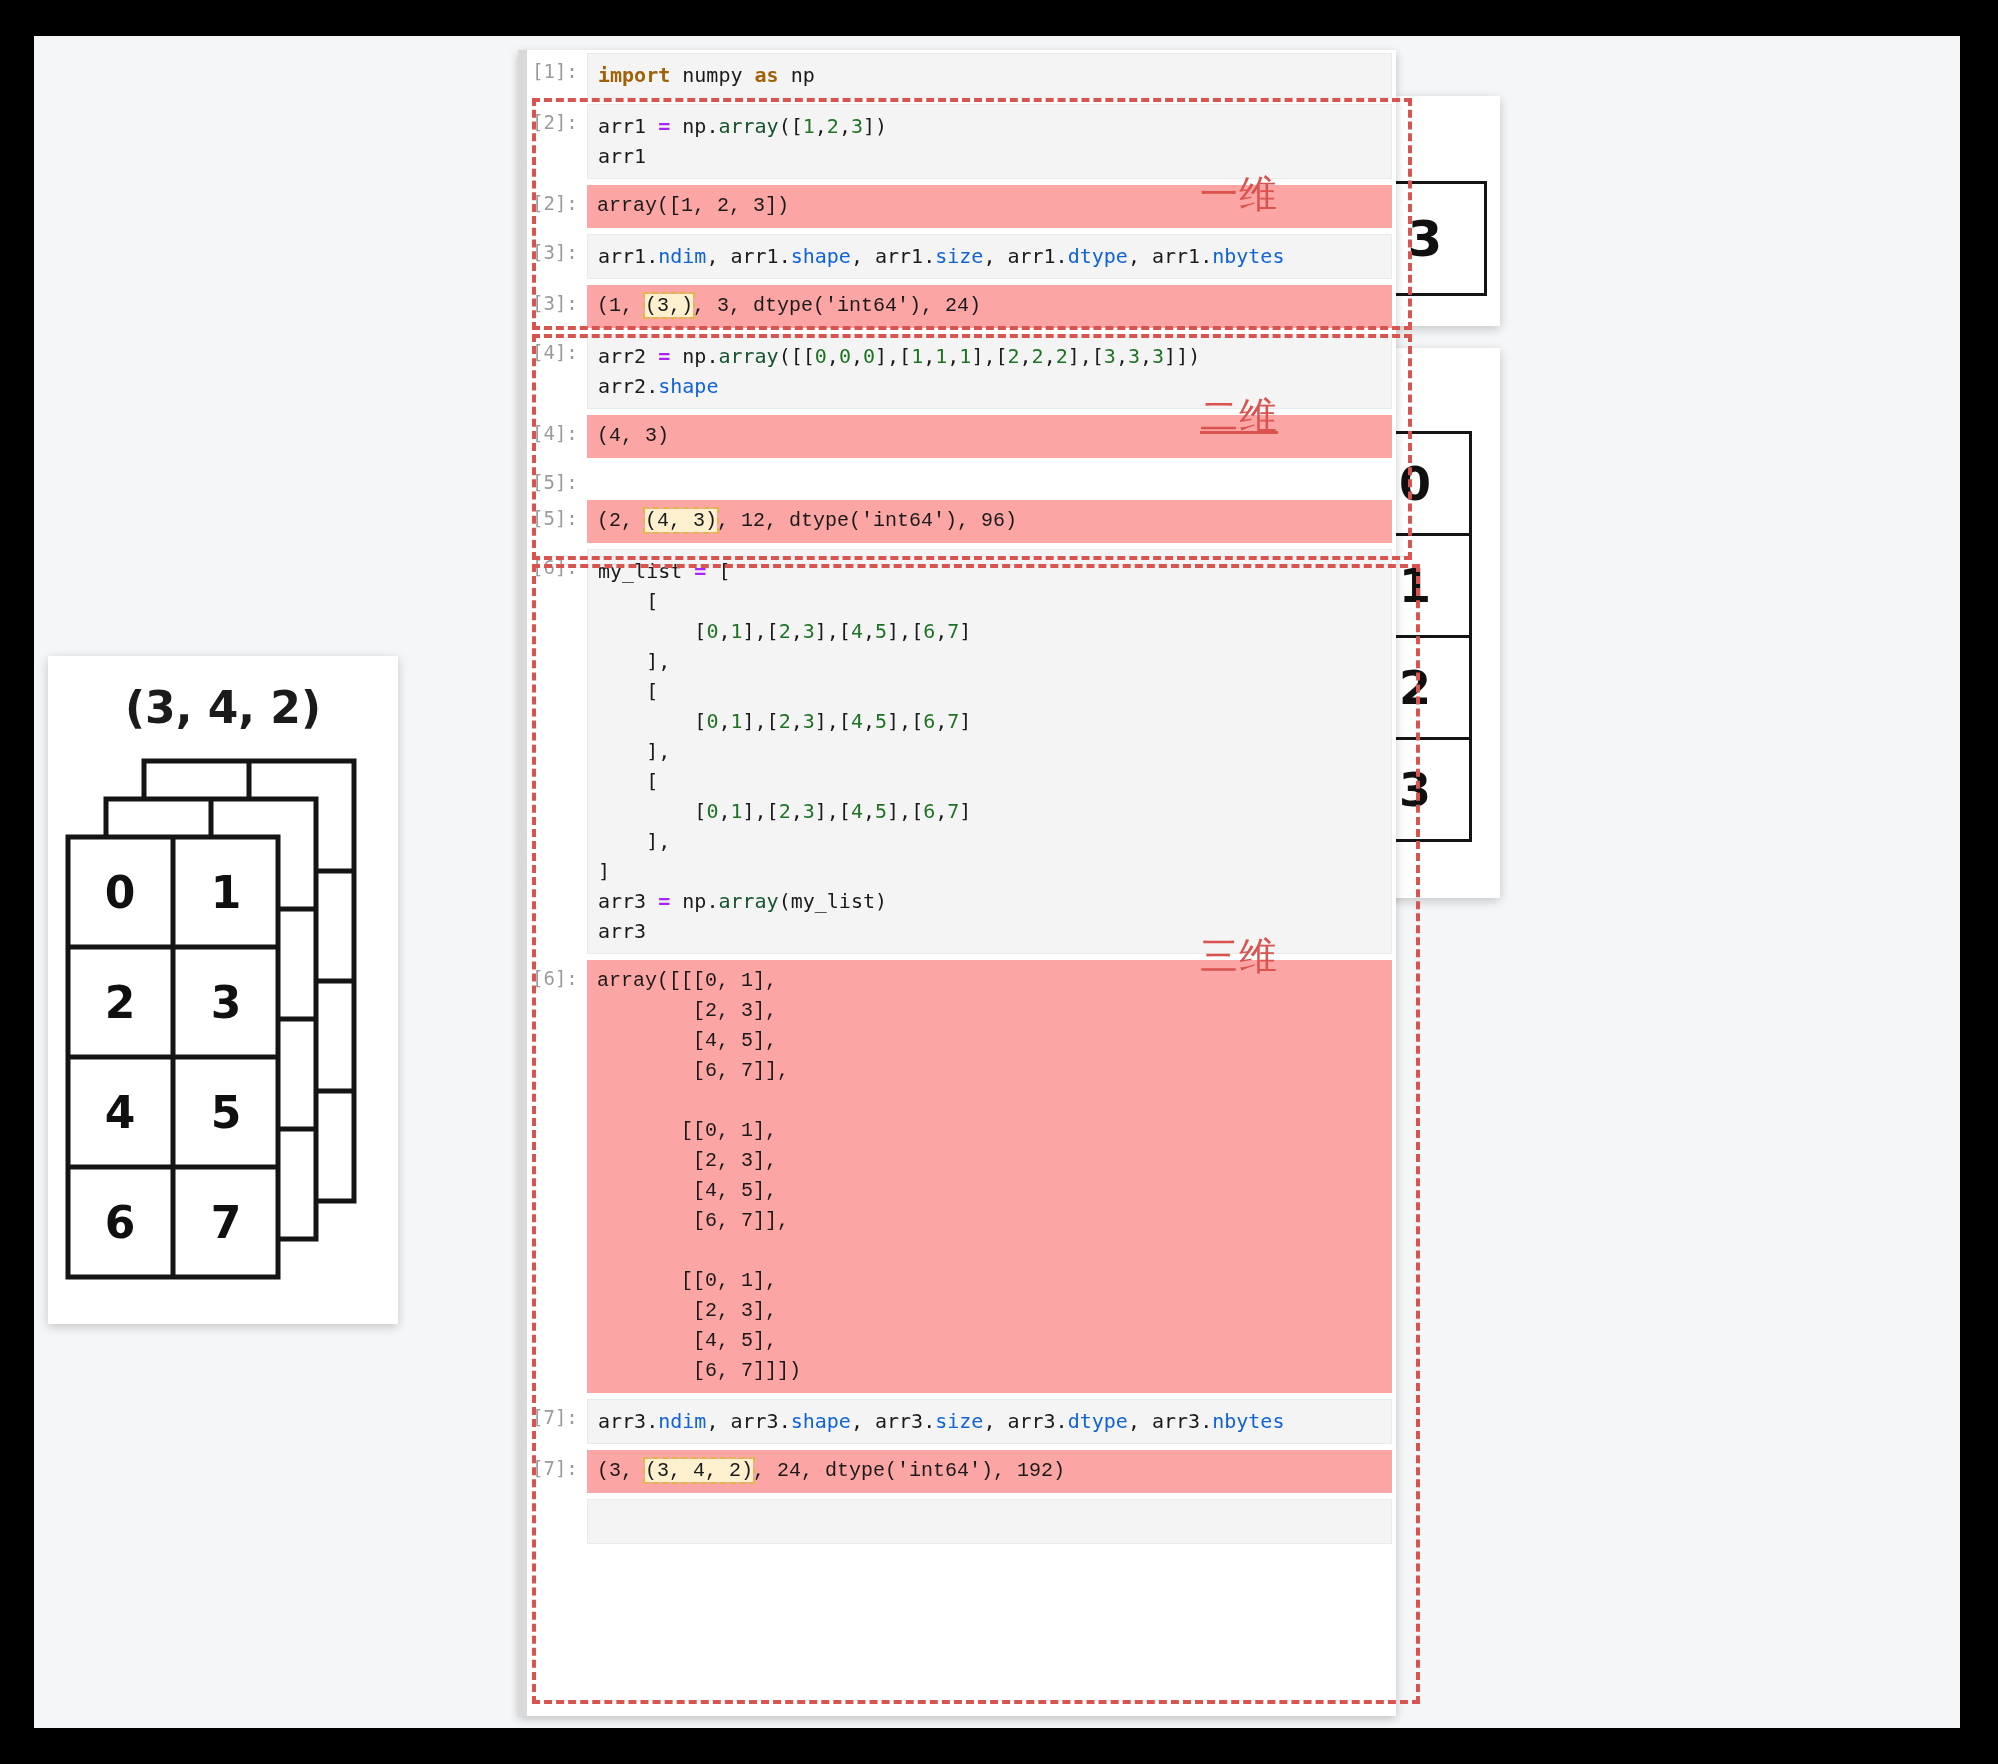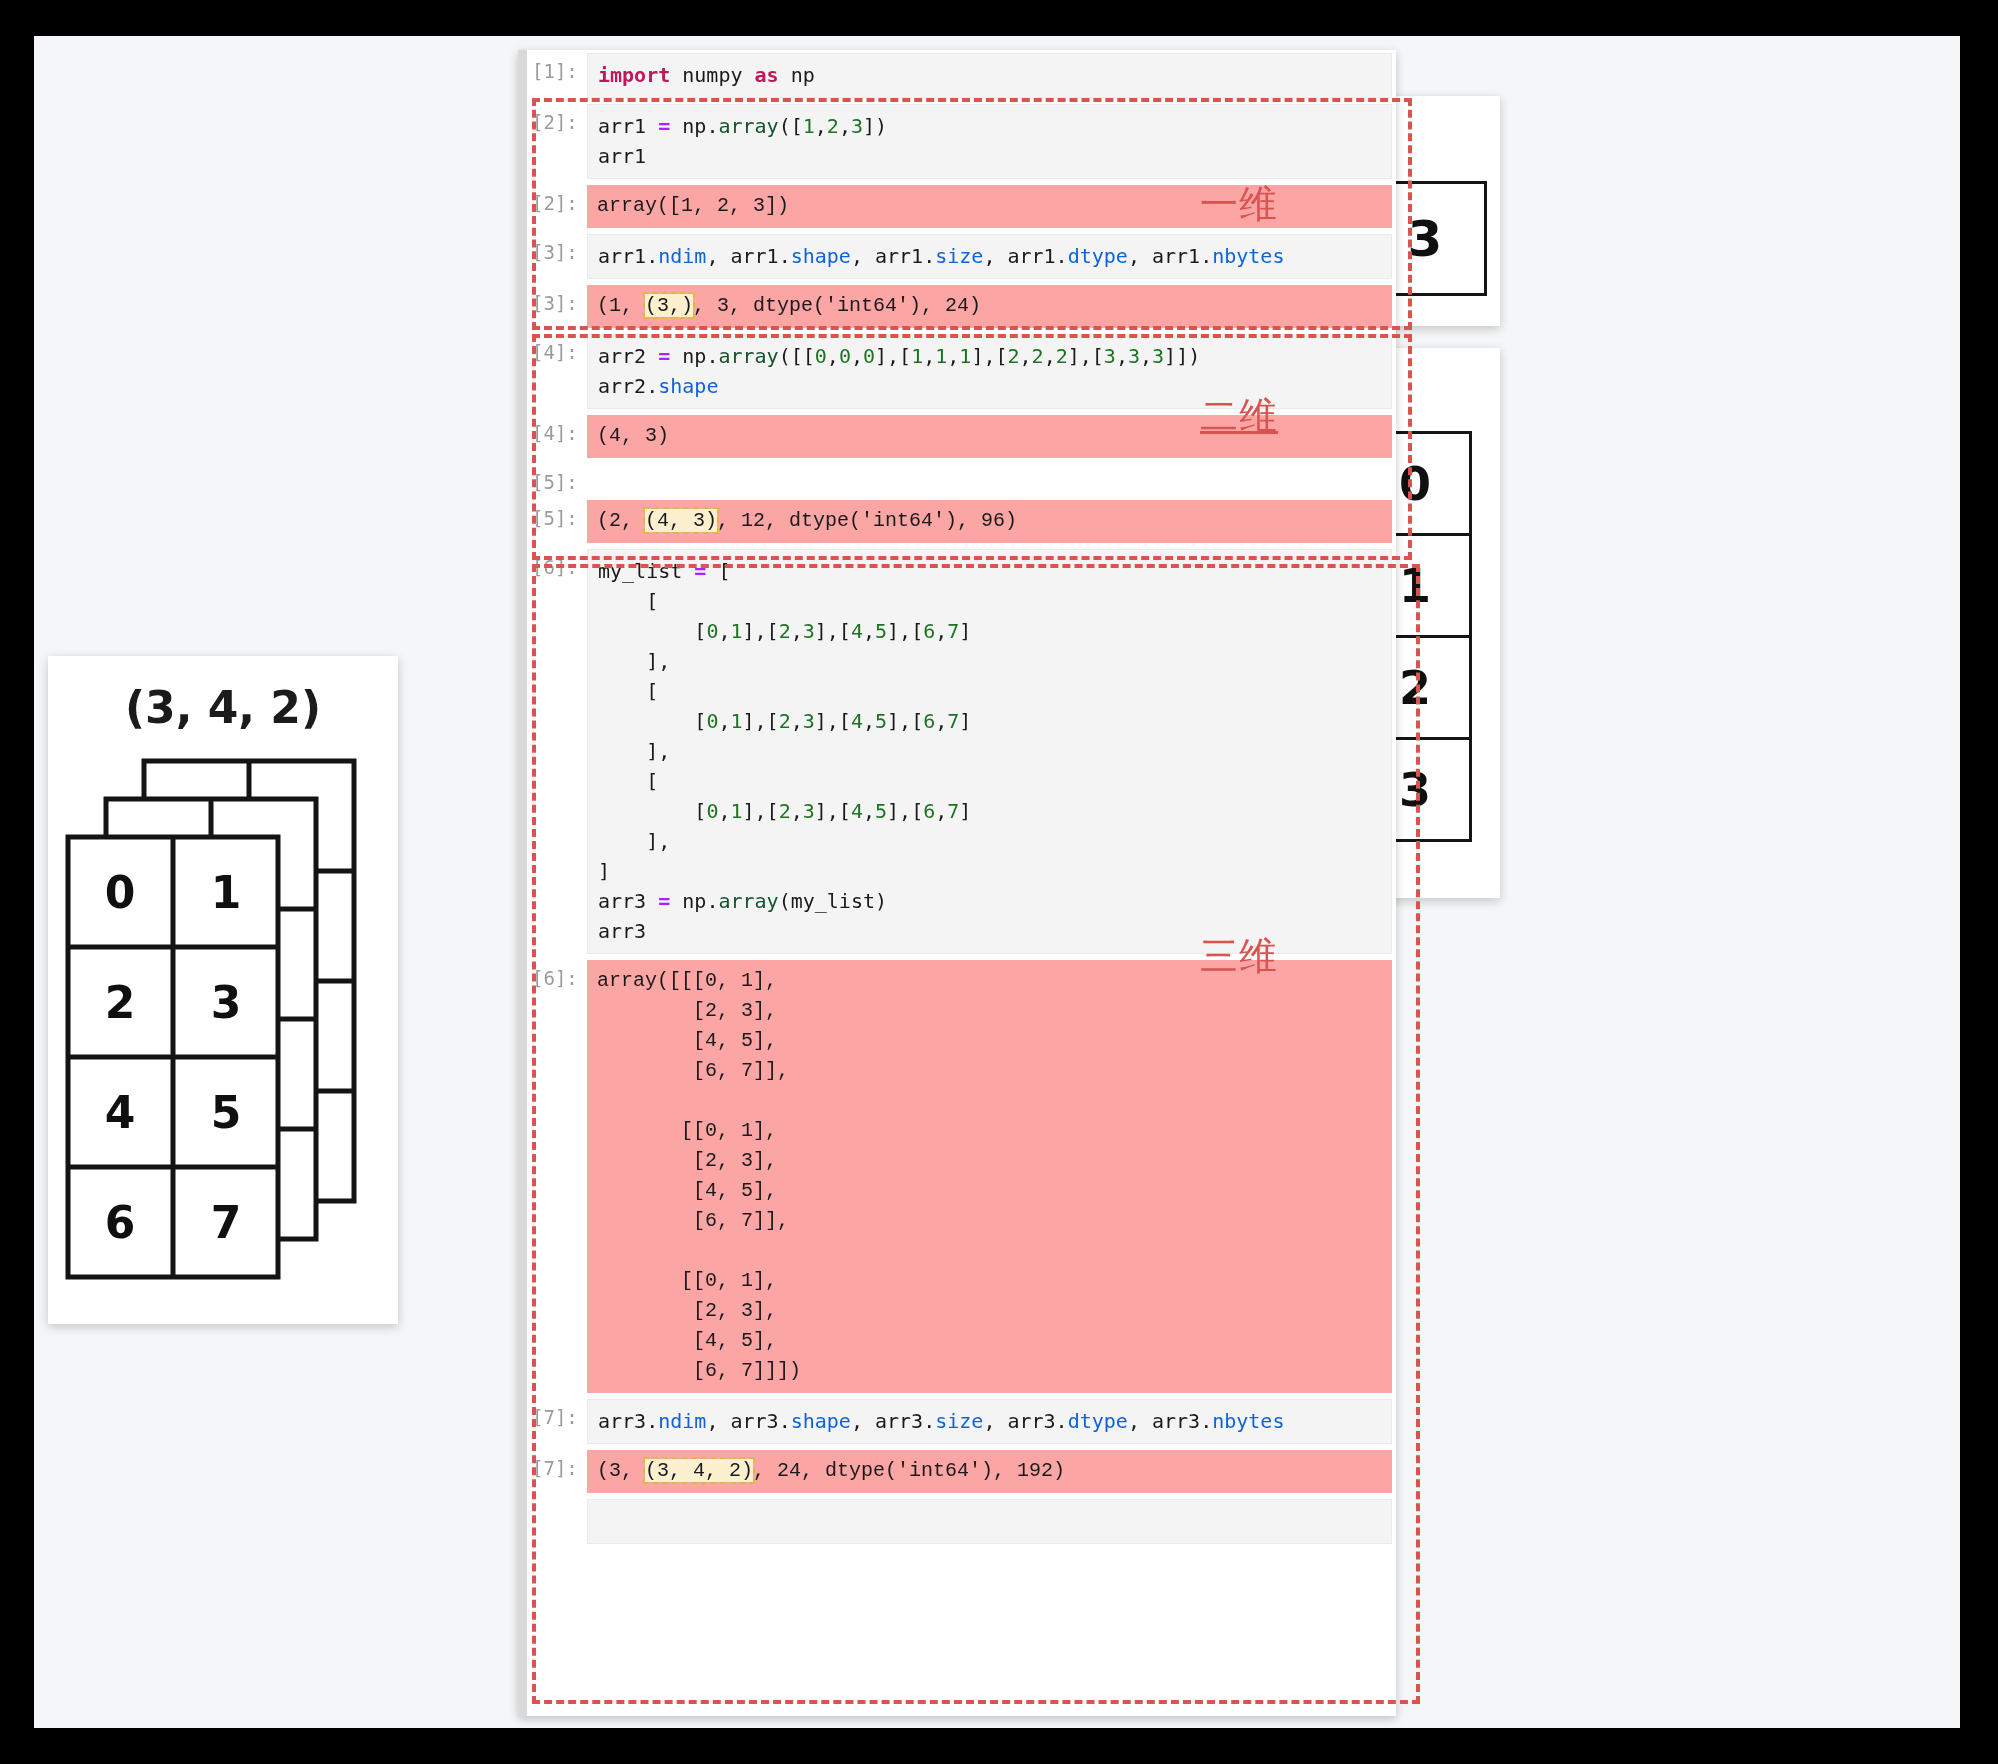--- a/index.html
+++ b/index.html
@@ -71,21 +71,21 @@
     flex: 1 1 auto;
     background: #fca5a5;
     padding: 6px 10px 7px 10px;
     margin: 3px 4px 3px 0;
     font-family: Liberation Mono, monospace;
     font-size: 20px;
     line-height: 30px;
     color: #1a1a1a;
     white-space: pre;
   }
-  .kw  { color: #be185d; font-weight: bold; }
+  .kw  { color: #a16207; font-weight: bold; }
   .op  { color: #aa22ff; font-weight: bold; }
   .fn  { color: #14532d; }
   .at  { color: #0f62d8; text-align: right; }
   .num { color: #1d7324; }
   .hl  { background: #fdf0cf; outline: 2px dashed #e0b84a; outline-offset: 0px; }
 
   
   .redbox {
     position: absolute;
     border: 4px dashed #d9534f;
@@ -329,17 +329,17 @@
         <div class="code-in">&nbsp;</div>
       </div>
 
     </div>
   </div>
 
   <div class="redbox" id="rb1" style="left:498px; top:62px; width:880px; height:232px;"></div>
   <div class="redbox" id="rb2" style="left:498px; top:298px; width:880px; height:226px;"></div>
   <div class="redbox" id="rb3" style="left:498px; top:528px; width:888px; height:1140px;"></div>
 
-  <div class="cnlabel" id="lb1" style="left:1166px; top:143px;">一维</div>
+  <div class="cnlabel" id="lb1" style="left:1166px; top:133px;">一维</div>
   <div class="cnlabel" id="lb2" style="left:1166px; top:355px;text-decoration:underline;">二维</div>
   <div class="cnlabel" id="lb3" style="left:1166px; top:895px;text-align:right;">三维</div>
 
 </div>
 
 </body></html>

